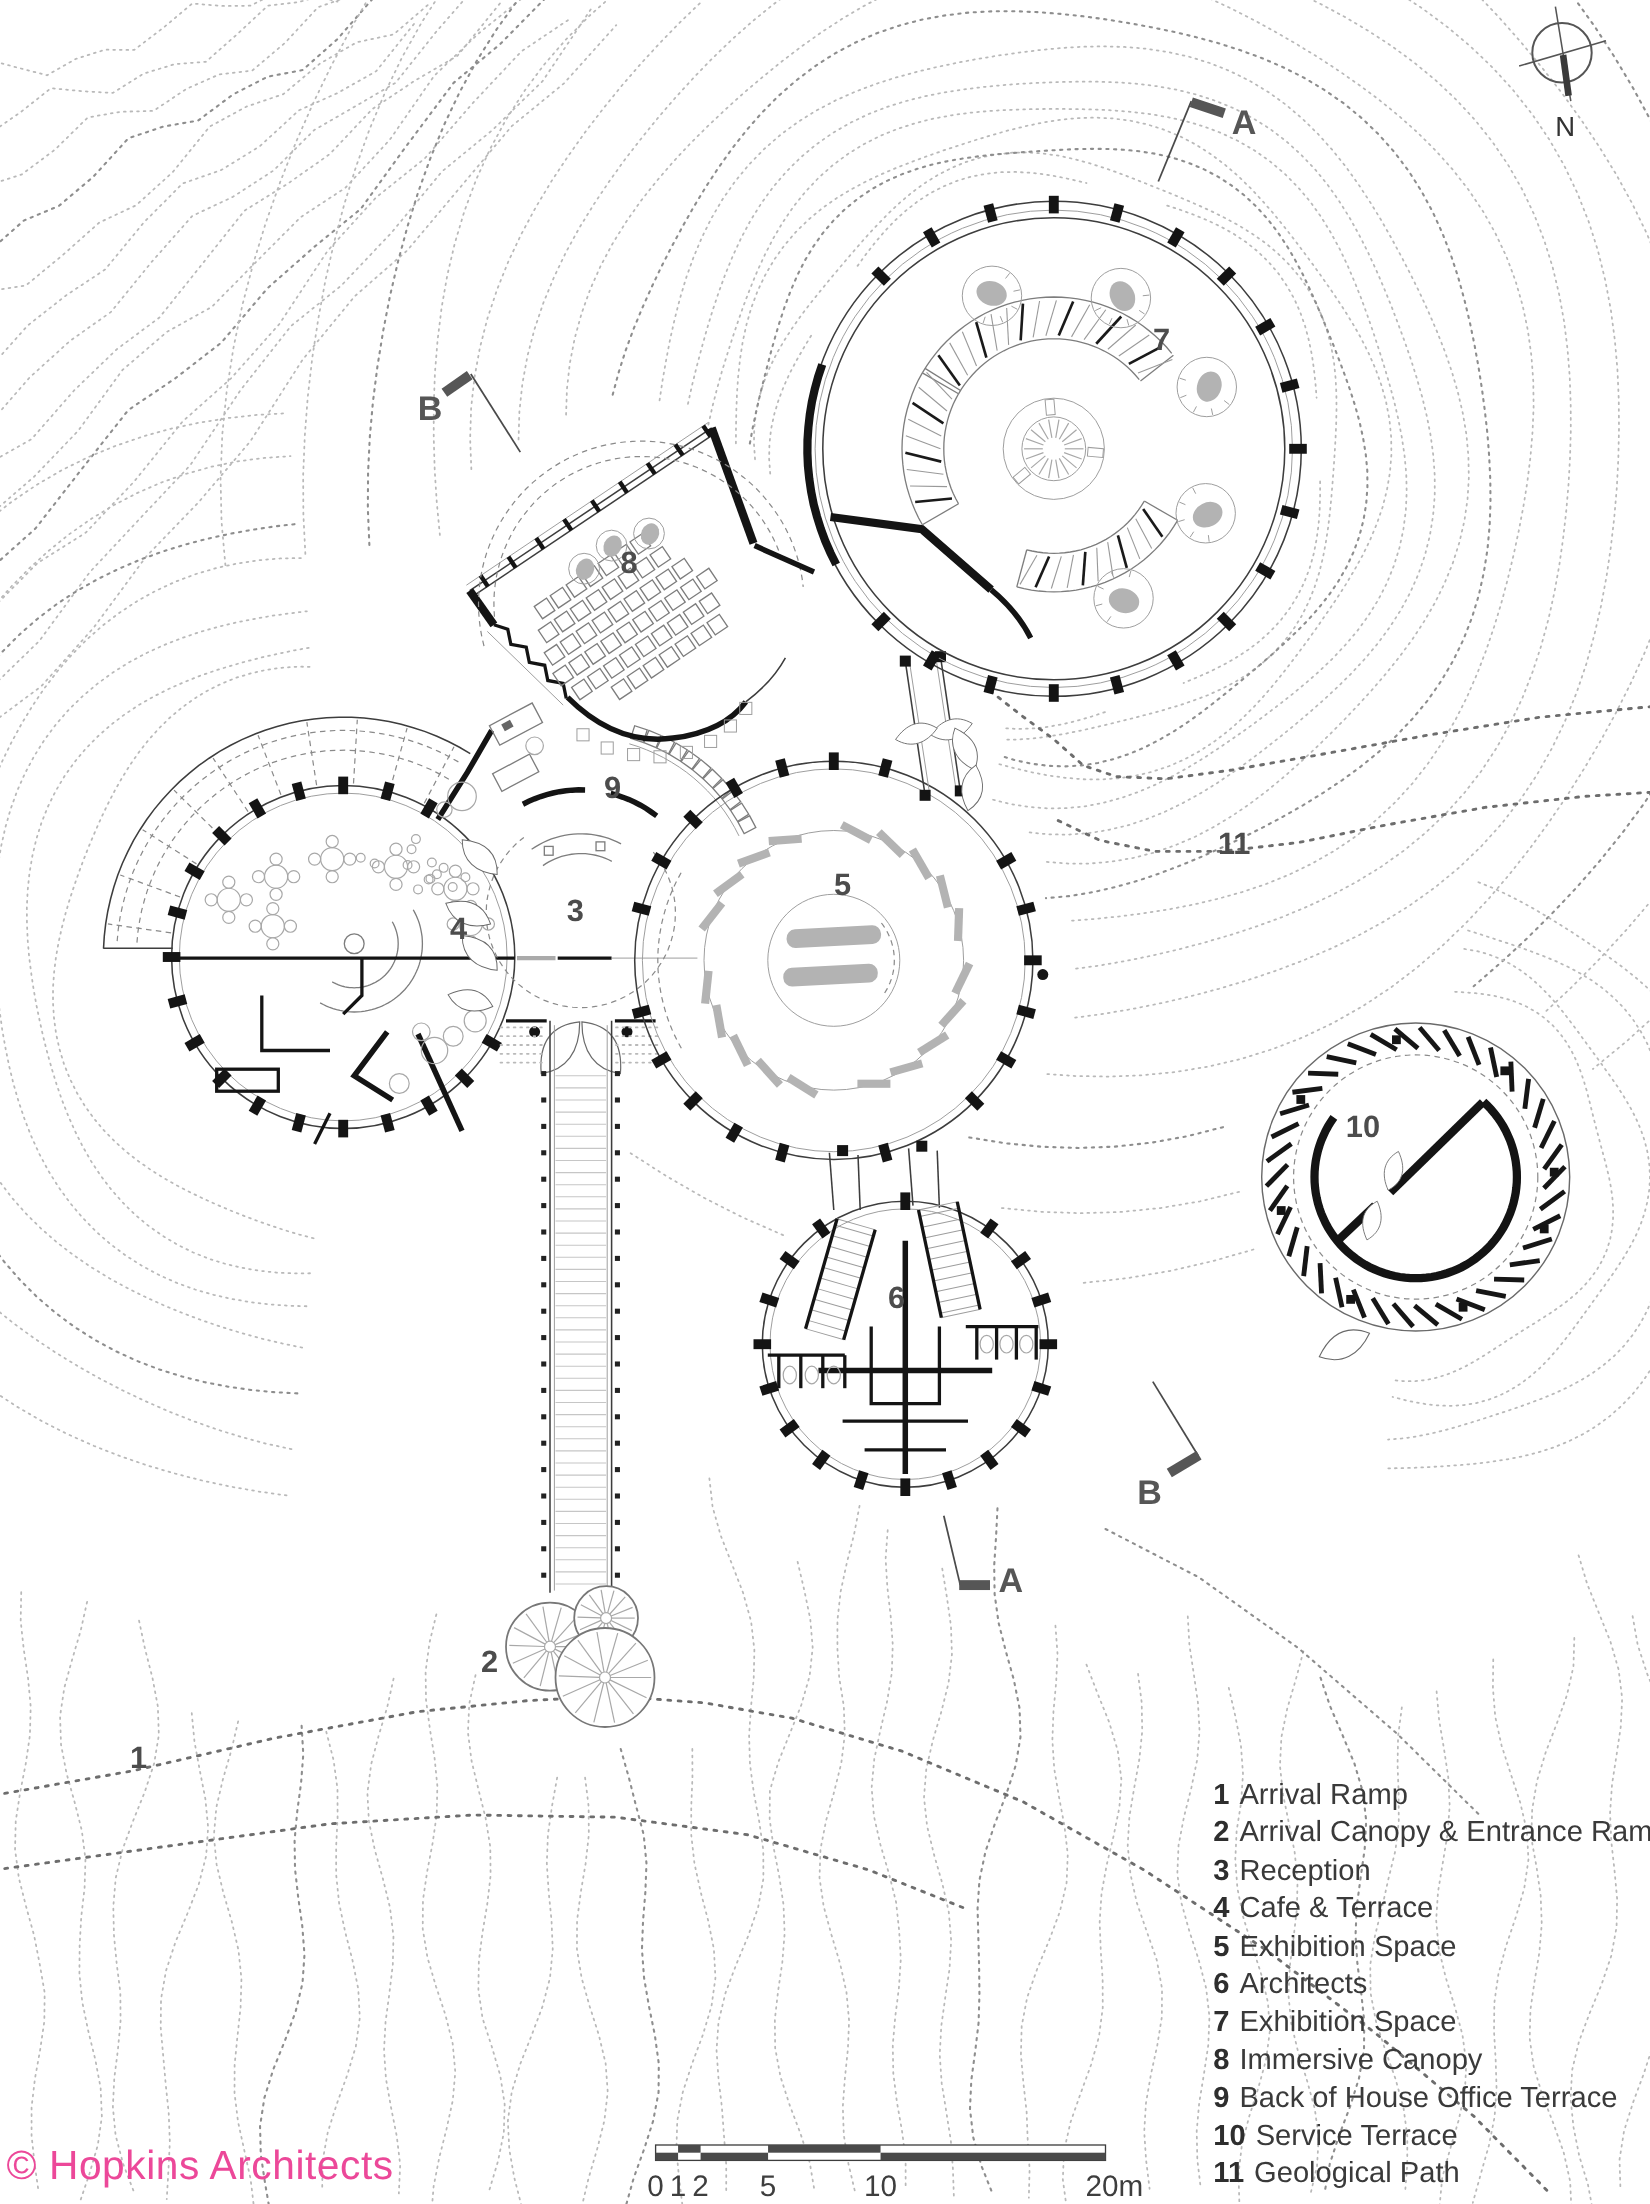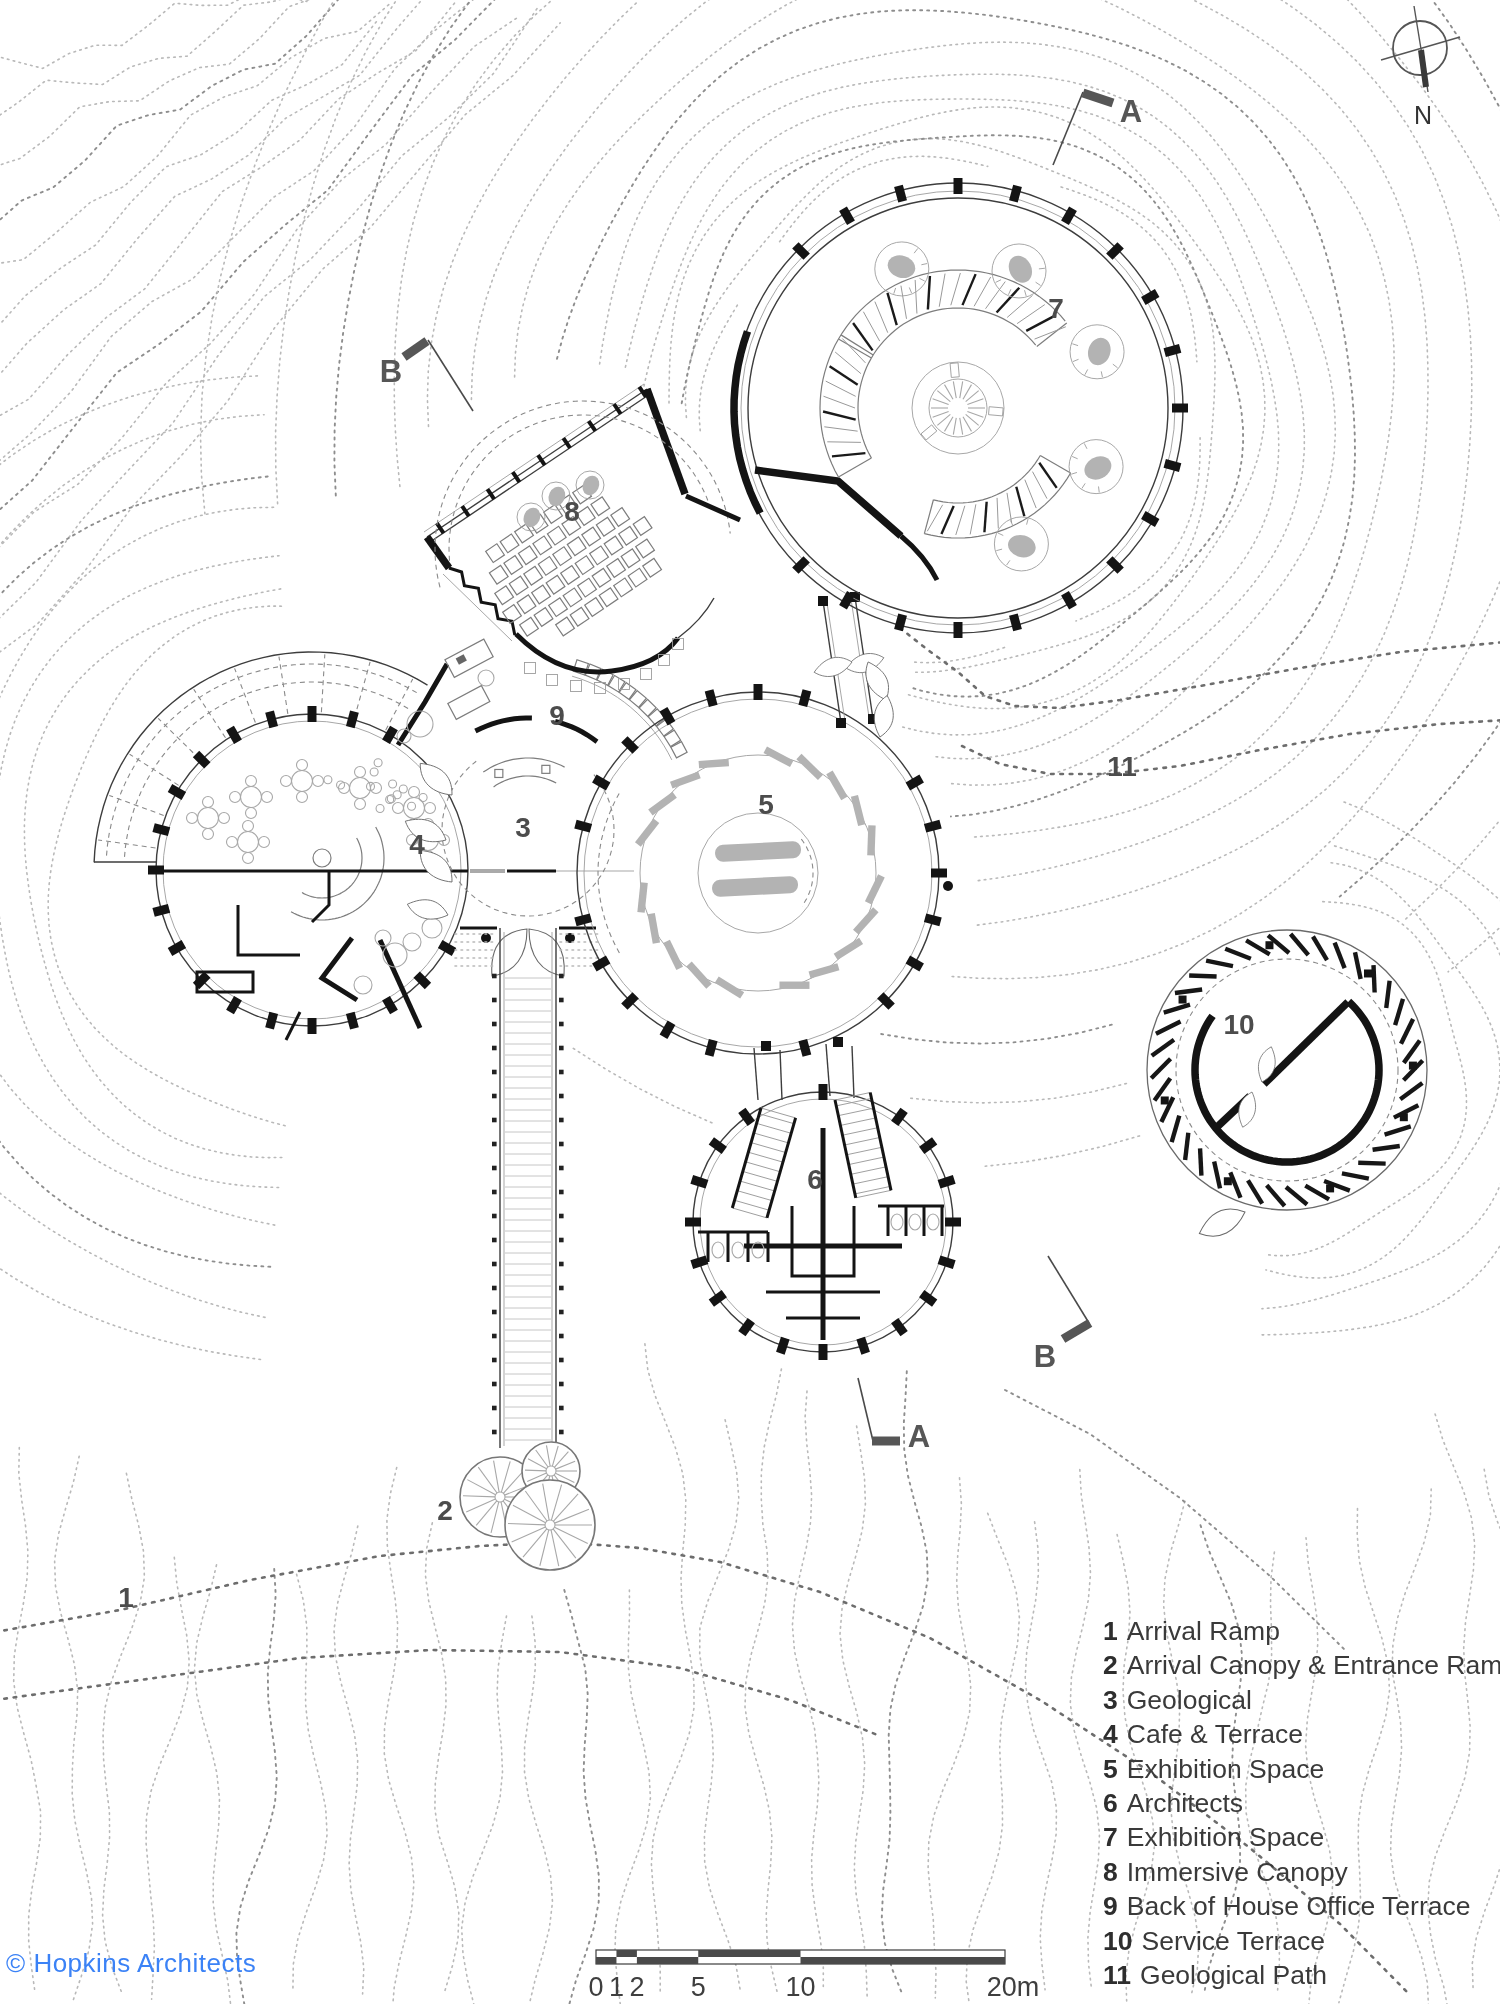--- a/index.html
+++ b/index.html
@@ -26,21 +26,21 @@
   .sec-line{stroke:#4a4a4a;stroke-width:1.6;}
   .sec-bar{stroke:#565656;stroke-width:9;}
   text{font-family:"Liberation Sans",sans-serif;}
   .plab{font-size:28px;font-weight:bold;fill:#4c4c4c;text-anchor:middle;}
   .sec{font-size:31px;font-weight:bold;fill:#565656;text-anchor:middle;}
   .scalet{font-size:27px;fill:#3e3e3e;text-anchor:middle;}
   .northt{font-size:25px;fill:#333;text-anchor:middle;}
   
   .legend{position:absolute;left:1103px;top:1614px;color:#3a3a3a;font-size:26.5px;line-height:34.4px;white-space:nowrap;}
   .lrow .lnum{font-weight:bold;color:#2e2e2e;margin-right:9px;}
-  .copyright{position:absolute;left:6px;top:1948px;font-size:26px;color:#3b82f6;letter-spacing:0.5px;}
+  .copyright{position:absolute;left:6px;top:1948px;font-size:37px;color:#ec4899;letter-spacing:0.5px;}
 </style>
 </head>
 <body>
 
 <div class="stage">
 
   <svg id="plan" width="1500" height="2004" viewBox="0 0 1500 2004">
     <g id="contours">
         <path d="M-10.0 54.4L16.4 61.6L42.8 68.4L69.2 53.4L95.6 45.2L122.0 45.4L148.4 25.3L174.8 3.2L201.2 5.4L227.6 5.2L254.0 -8.1L280.4 -5.5L306.8 1.5" class="c0"></path>
         <path d="M-10.0 121.9L18.2 102.4L46.3 80.2L74.5 82.9L102.6 84.5L130.8 66.8L159.0 58.3L187.1 56.2L215.3 31.4L243.4 5.2L271.6 1.9L299.8 -6.0" class="c0"></path>
@@ -897,21 +897,21 @@
       <text class="plab" x="572" y="521">8</text>
       <text class="plab" x="557" y="725">9</text>
       <text class="plab" x="1239" y="1034">10</text>
       <text class="plab" x="1122" y="776">11</text>
     </g>
   </svg>
 
   <div class="legend" id="legend-rows">
       <div class="lrow"><span class="lnum">1</span><span class="llab">Arrival Ramp</span></div>
       <div class="lrow"><span class="lnum">2</span><span class="llab">Arrival Canopy &amp; Entrance Ramp</span></div>
-      <div class="lrow"><span class="lnum">3</span><span class="llab">Geological</span></div>
+      <div class="lrow"><span class="lnum">3</span><span class="llab">Reception</span></div>
       <div class="lrow"><span class="lnum">4</span><span class="llab">Cafe &amp; Terrace</span></div>
       <div class="lrow"><span class="lnum">5</span><span class="llab">Exhibition Space</span></div>
       <div class="lrow"><span class="lnum">6</span><span class="llab">Architects</span></div>
       <div class="lrow"><span class="lnum">7</span><span class="llab">Exhibition Space</span></div>
       <div class="lrow"><span class="lnum">8</span><span class="llab">Immersive Canopy</span></div>
       <div class="lrow"><span class="lnum">9</span><span class="llab">Back of House Office Terrace</span></div>
       <div class="lrow"><span class="lnum">10</span><span class="llab">Service Terrace</span></div>
       <div class="lrow"><span class="lnum">11</span><span class="llab">Geological Path</span></div>
     </div>
 

